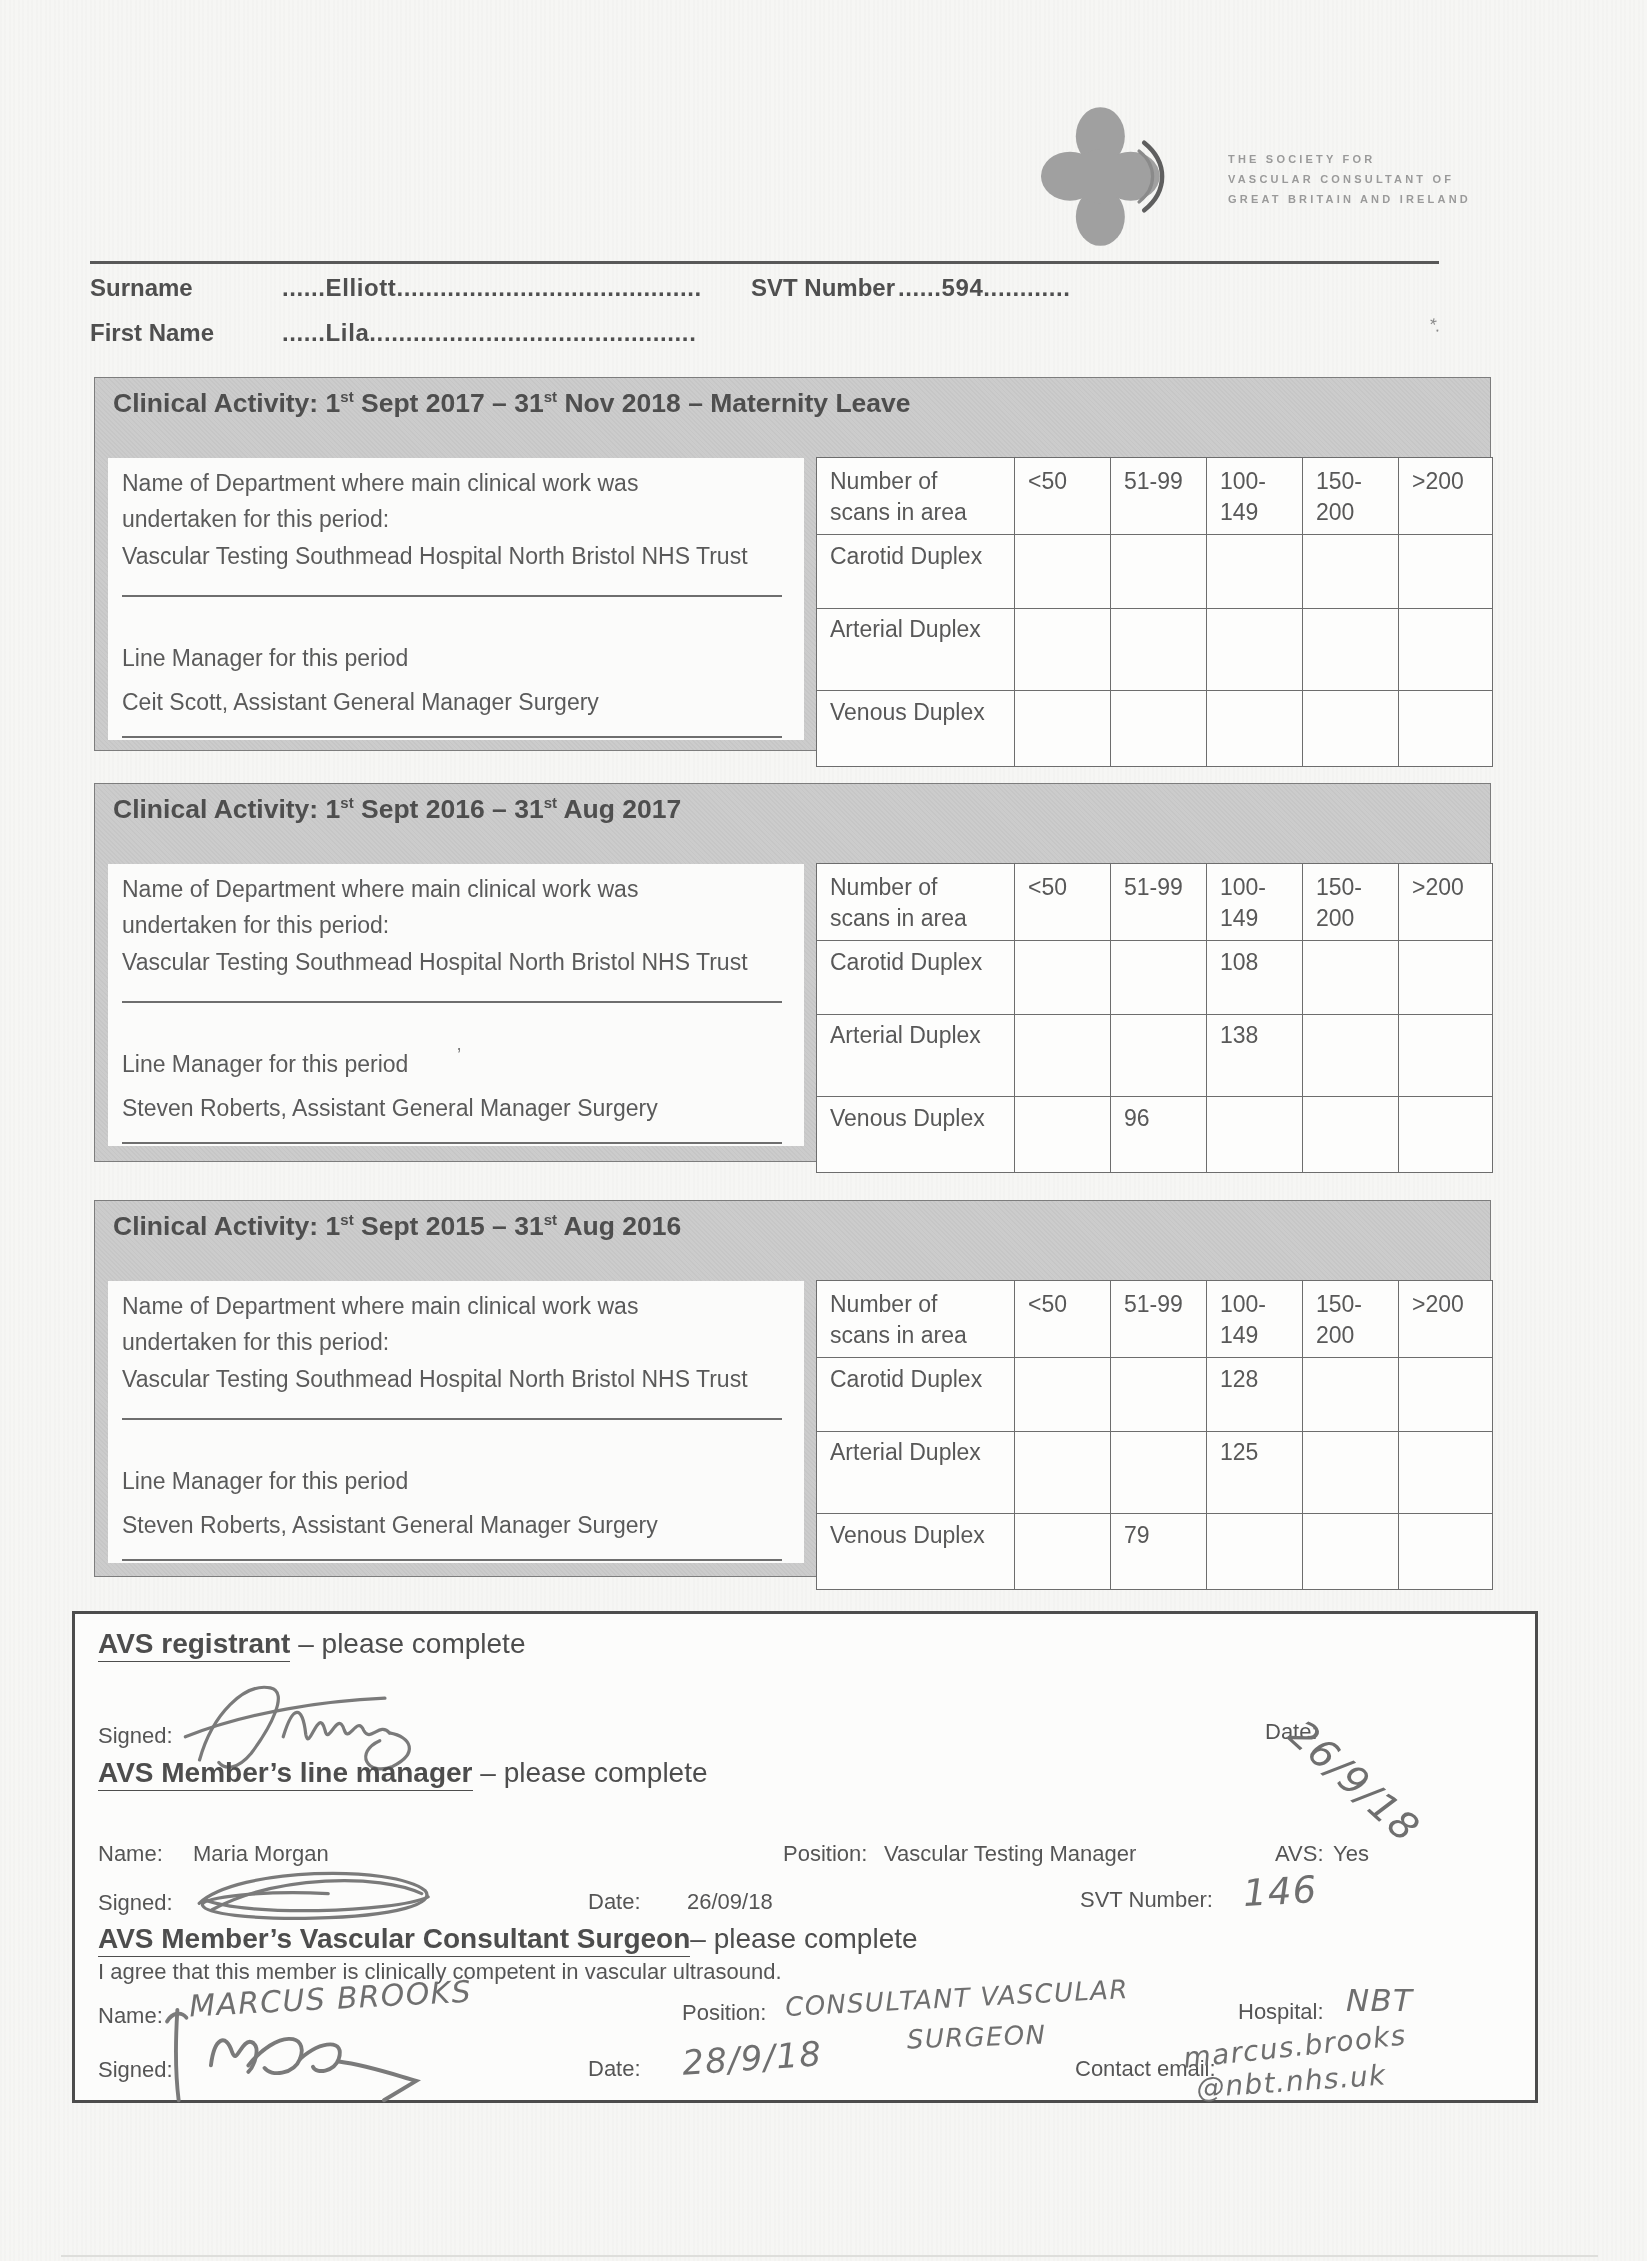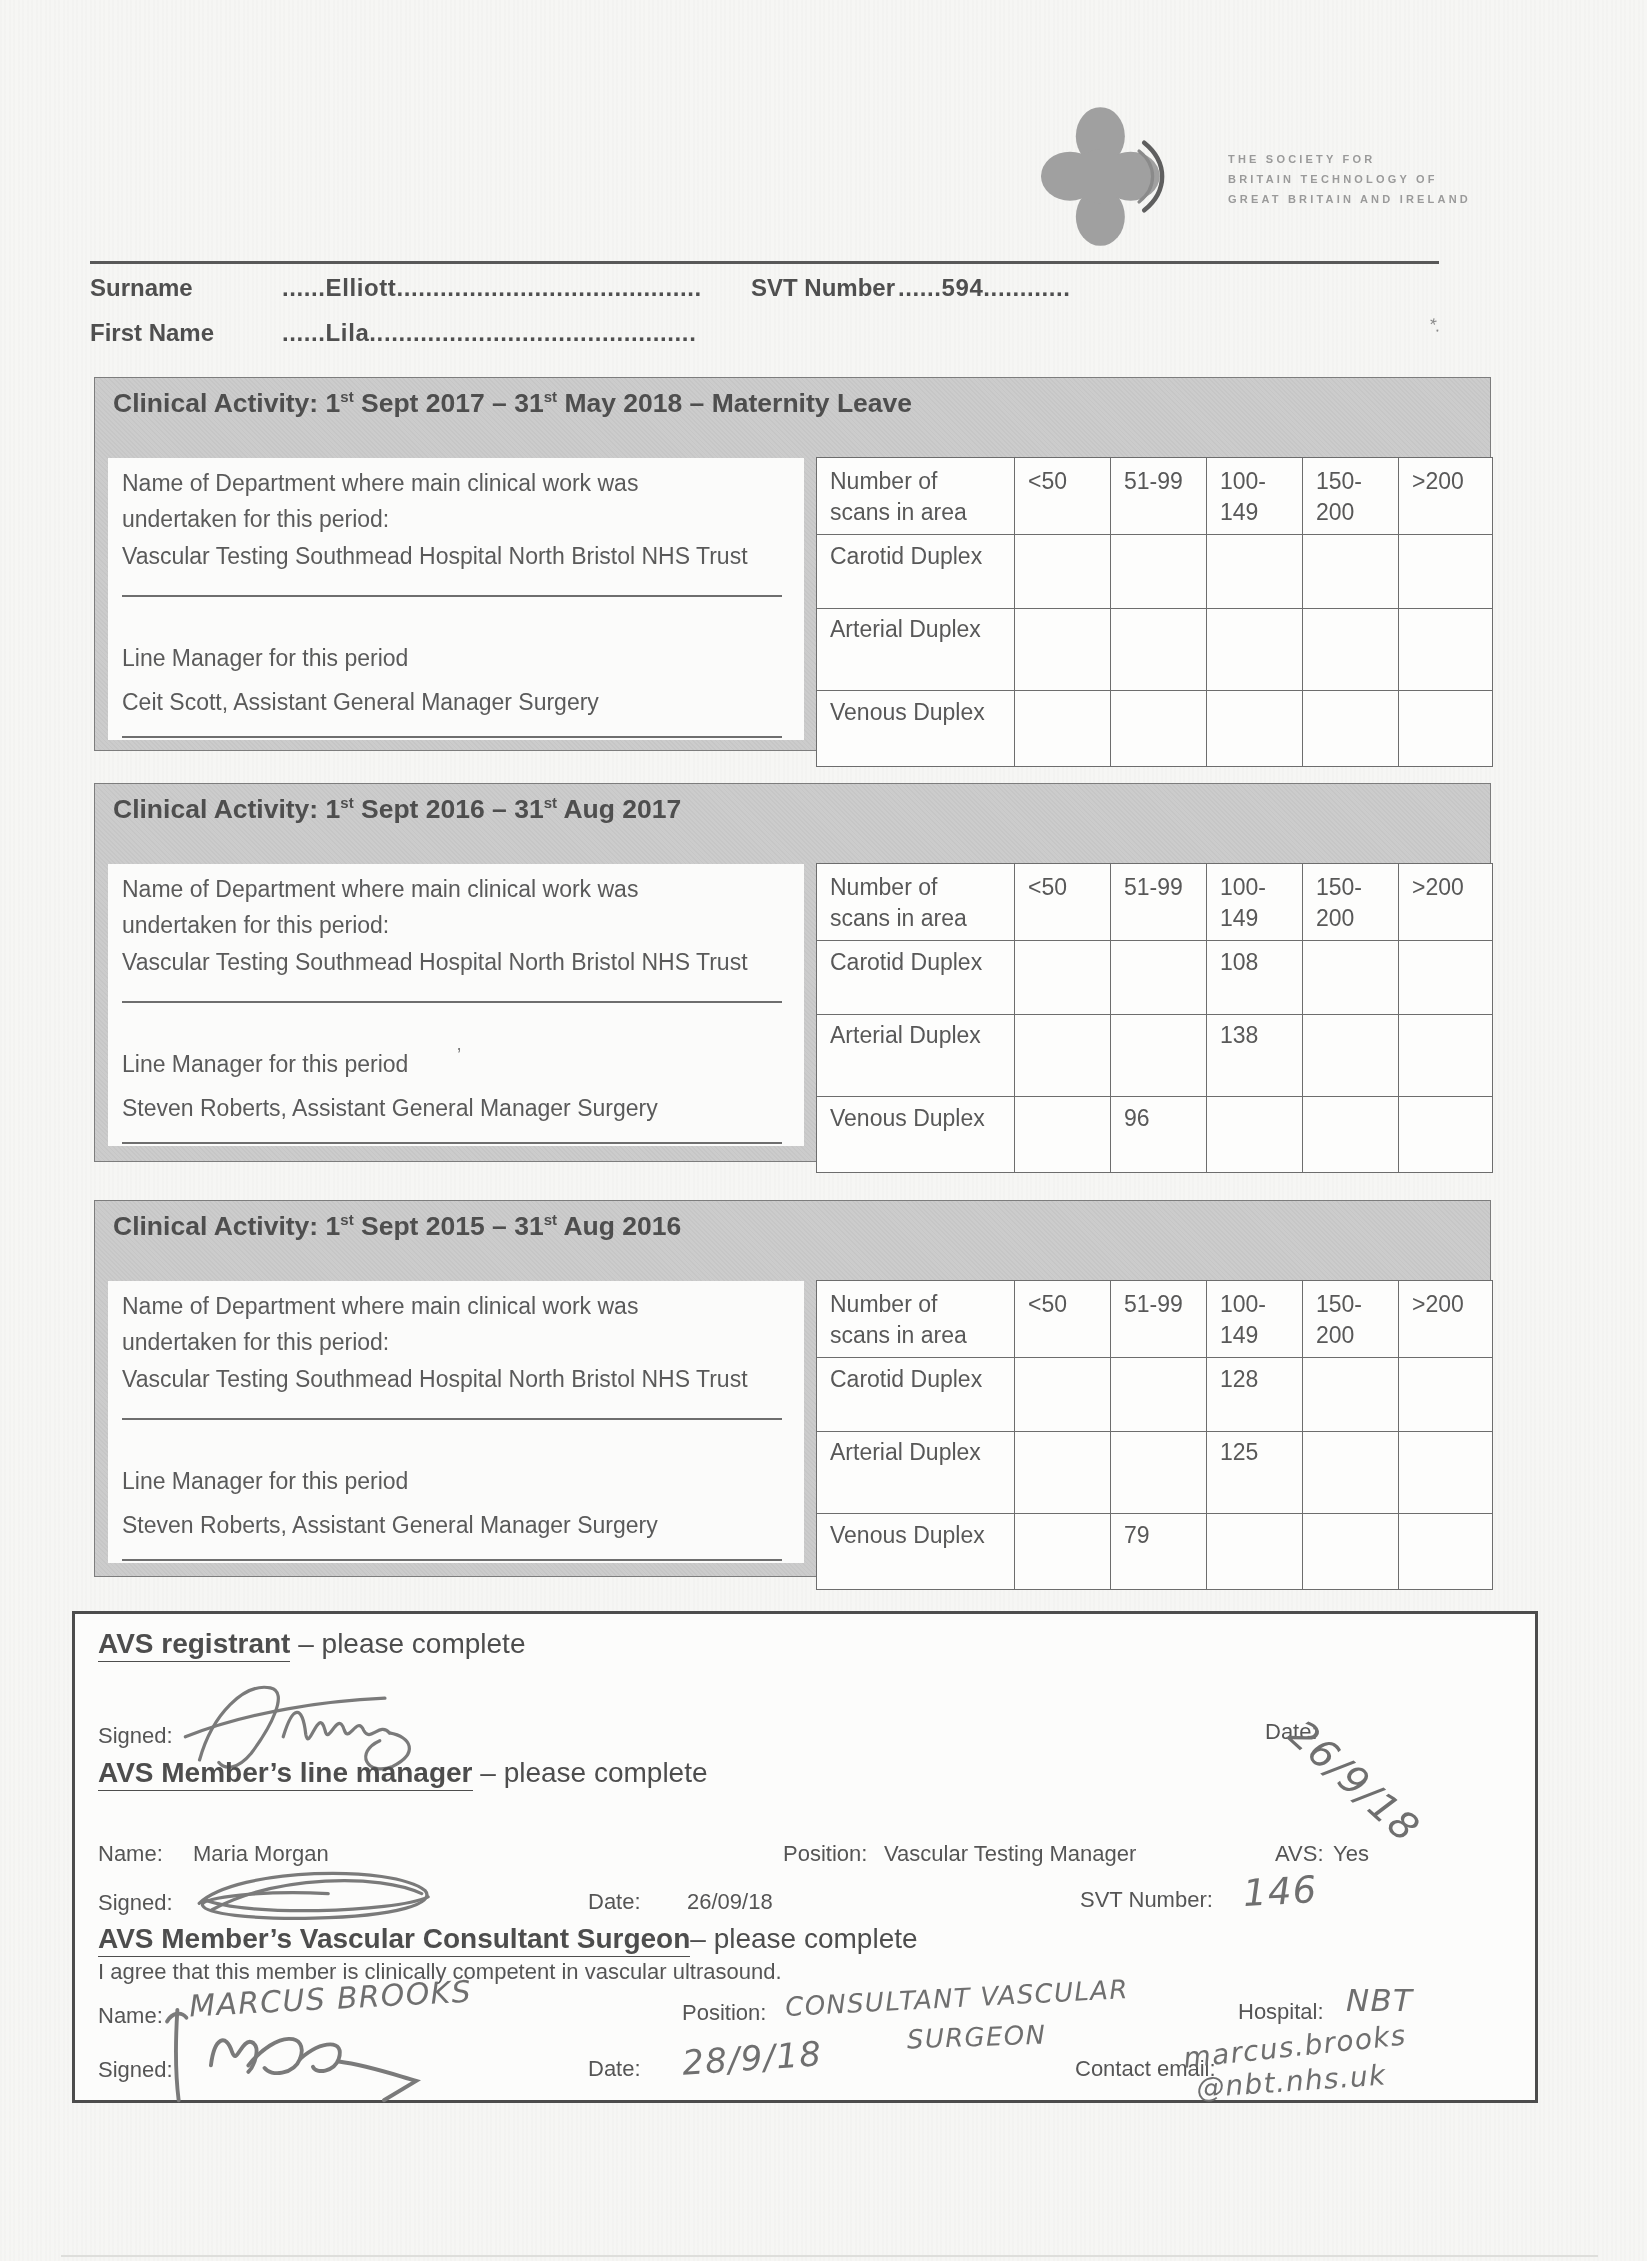--- a/index.html
+++ b/index.html
@@ -118,38 +118,38 @@
         <ellipse cx="45" cy="107" rx="45" ry="38"></ellipse>
         <ellipse cx="139" cy="107" rx="45" ry="38"></ellipse>
         <circle cx="92" cy="107" r="42"></circle>
       </g>
       <path d="M152,68 C180,90 180,125 152,147" fill="none" stroke="#8a8a8a" stroke-width="5" stroke-linecap="round"></path>
       <path d="M160,55 C197,85 197,130 160,160" fill="none" stroke="#5f5f5f" stroke-width="7" stroke-linecap="round"></path>
     </svg>
   </div>
   <div class="abs" id="logo-text">
     <div>THE SOCIETY FOR</div>
-    <div>BRITAIN TECHNOLOGY OF</div>
+    <div>VASCULAR CONSULTANT OF</div>
     <div>GREAT BRITAIN AND IRELAND</div>
   </div>
 
   <div class="abs" id="title-rule"></div>
   <div class="abs id-label" id="surname-label">Surname</div>
   <div class="abs id-value" id="surname-value">......Elliott..........................................</div>
   <div class="abs" id="svt-group">
     <span class="id-label">SVT Number</span>
     <span class="id-value">......594............</span>
   </div>
   <div class="abs id-label" id="firstname-label">First Name</div>
   <div class="abs id-value" id="firstname-value">......Lila.............................................</div>
   <div class="abs" id="stray-mark">*.</div>
 
   <div class="section" id="section-0">
     <div class="section-title">
-      <span>Clinical Activity: 1</span><sup>st</sup><span> Sept 2017 – 31</span><sup>st</sup><span> May 2018 – Maternity Leave</span>
+      <span>Clinical Activity: 1</span><sup>st</sup><span> Sept 2017 – 31</span><sup>st</sup><span> Nov 2018 – Maternity Leave</span>
     </div>
     <div class="left-box">
       <div class="abs dept-l1">Name of Department where main clinical work was</div>
       <div class="abs dept-l2">undertaken for this period:</div>
       <div class="abs dept-value">Vascular Testing Southmead Hospital North Bristol NHS Trust</div>
       <div class="abs rule1"></div>
       <div class="abs mgr-label">Line Manager for this period</div>
       <div class="abs mgr-value">Ceit Scott, Assistant General Manager Surgery</div>
       <div class="abs rule2"></div>
     </div>

